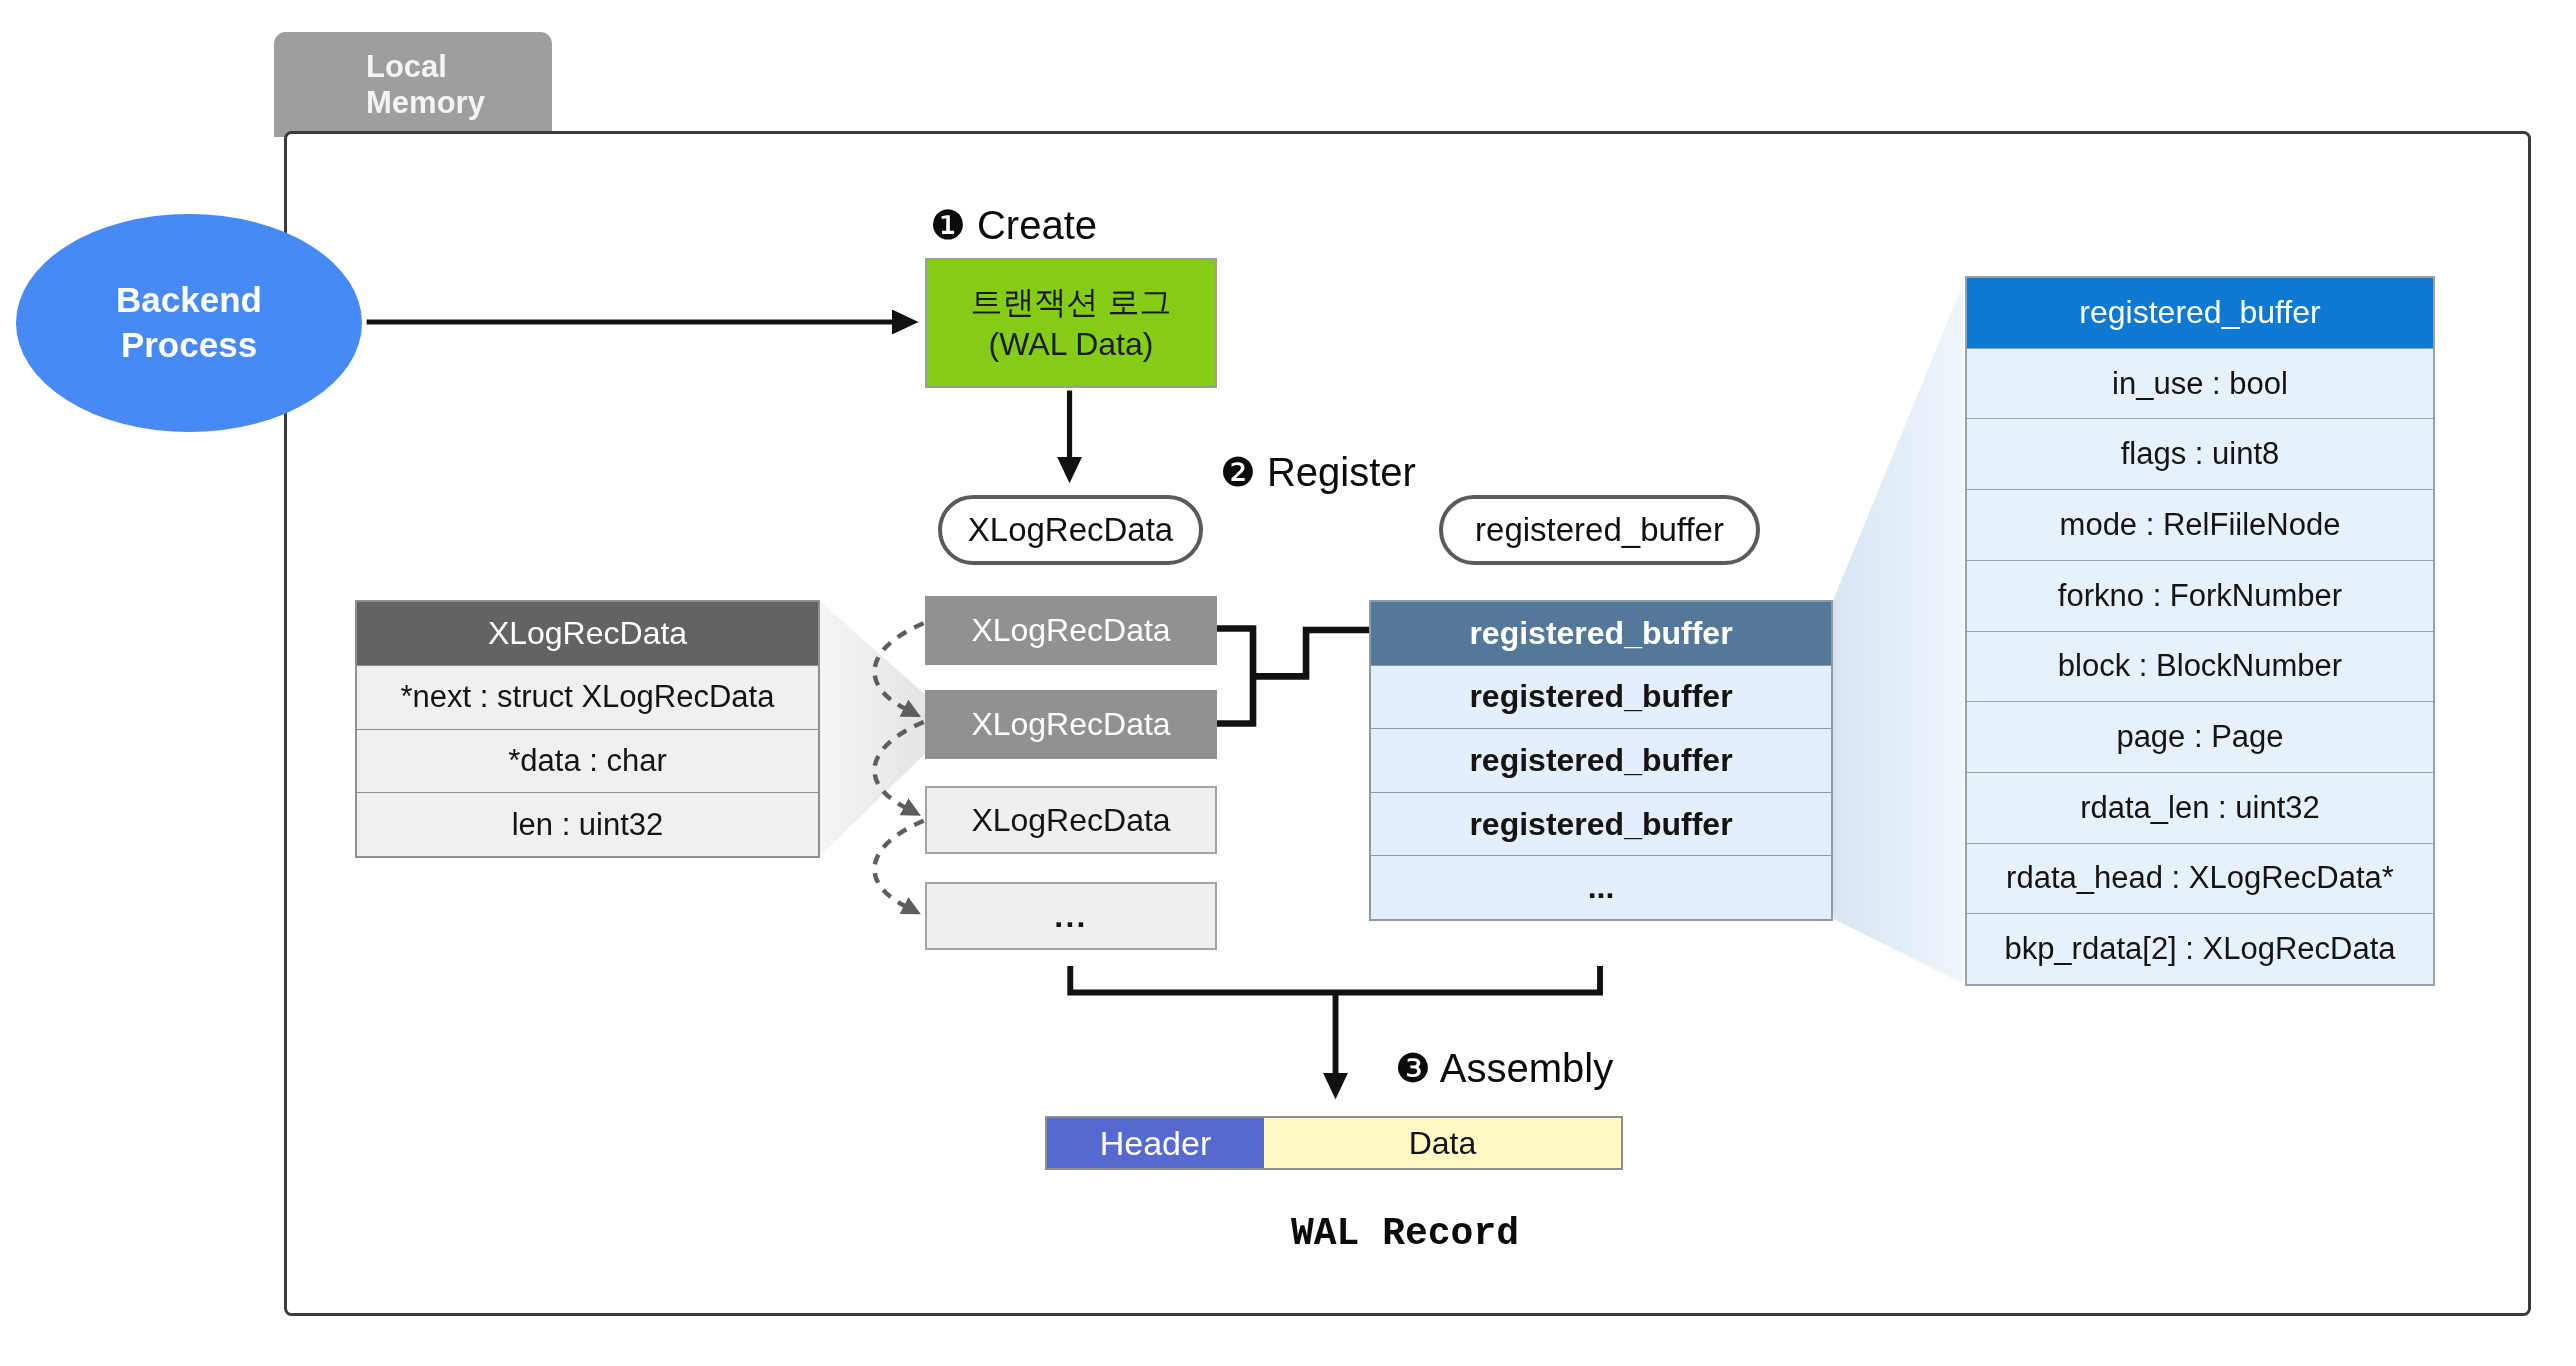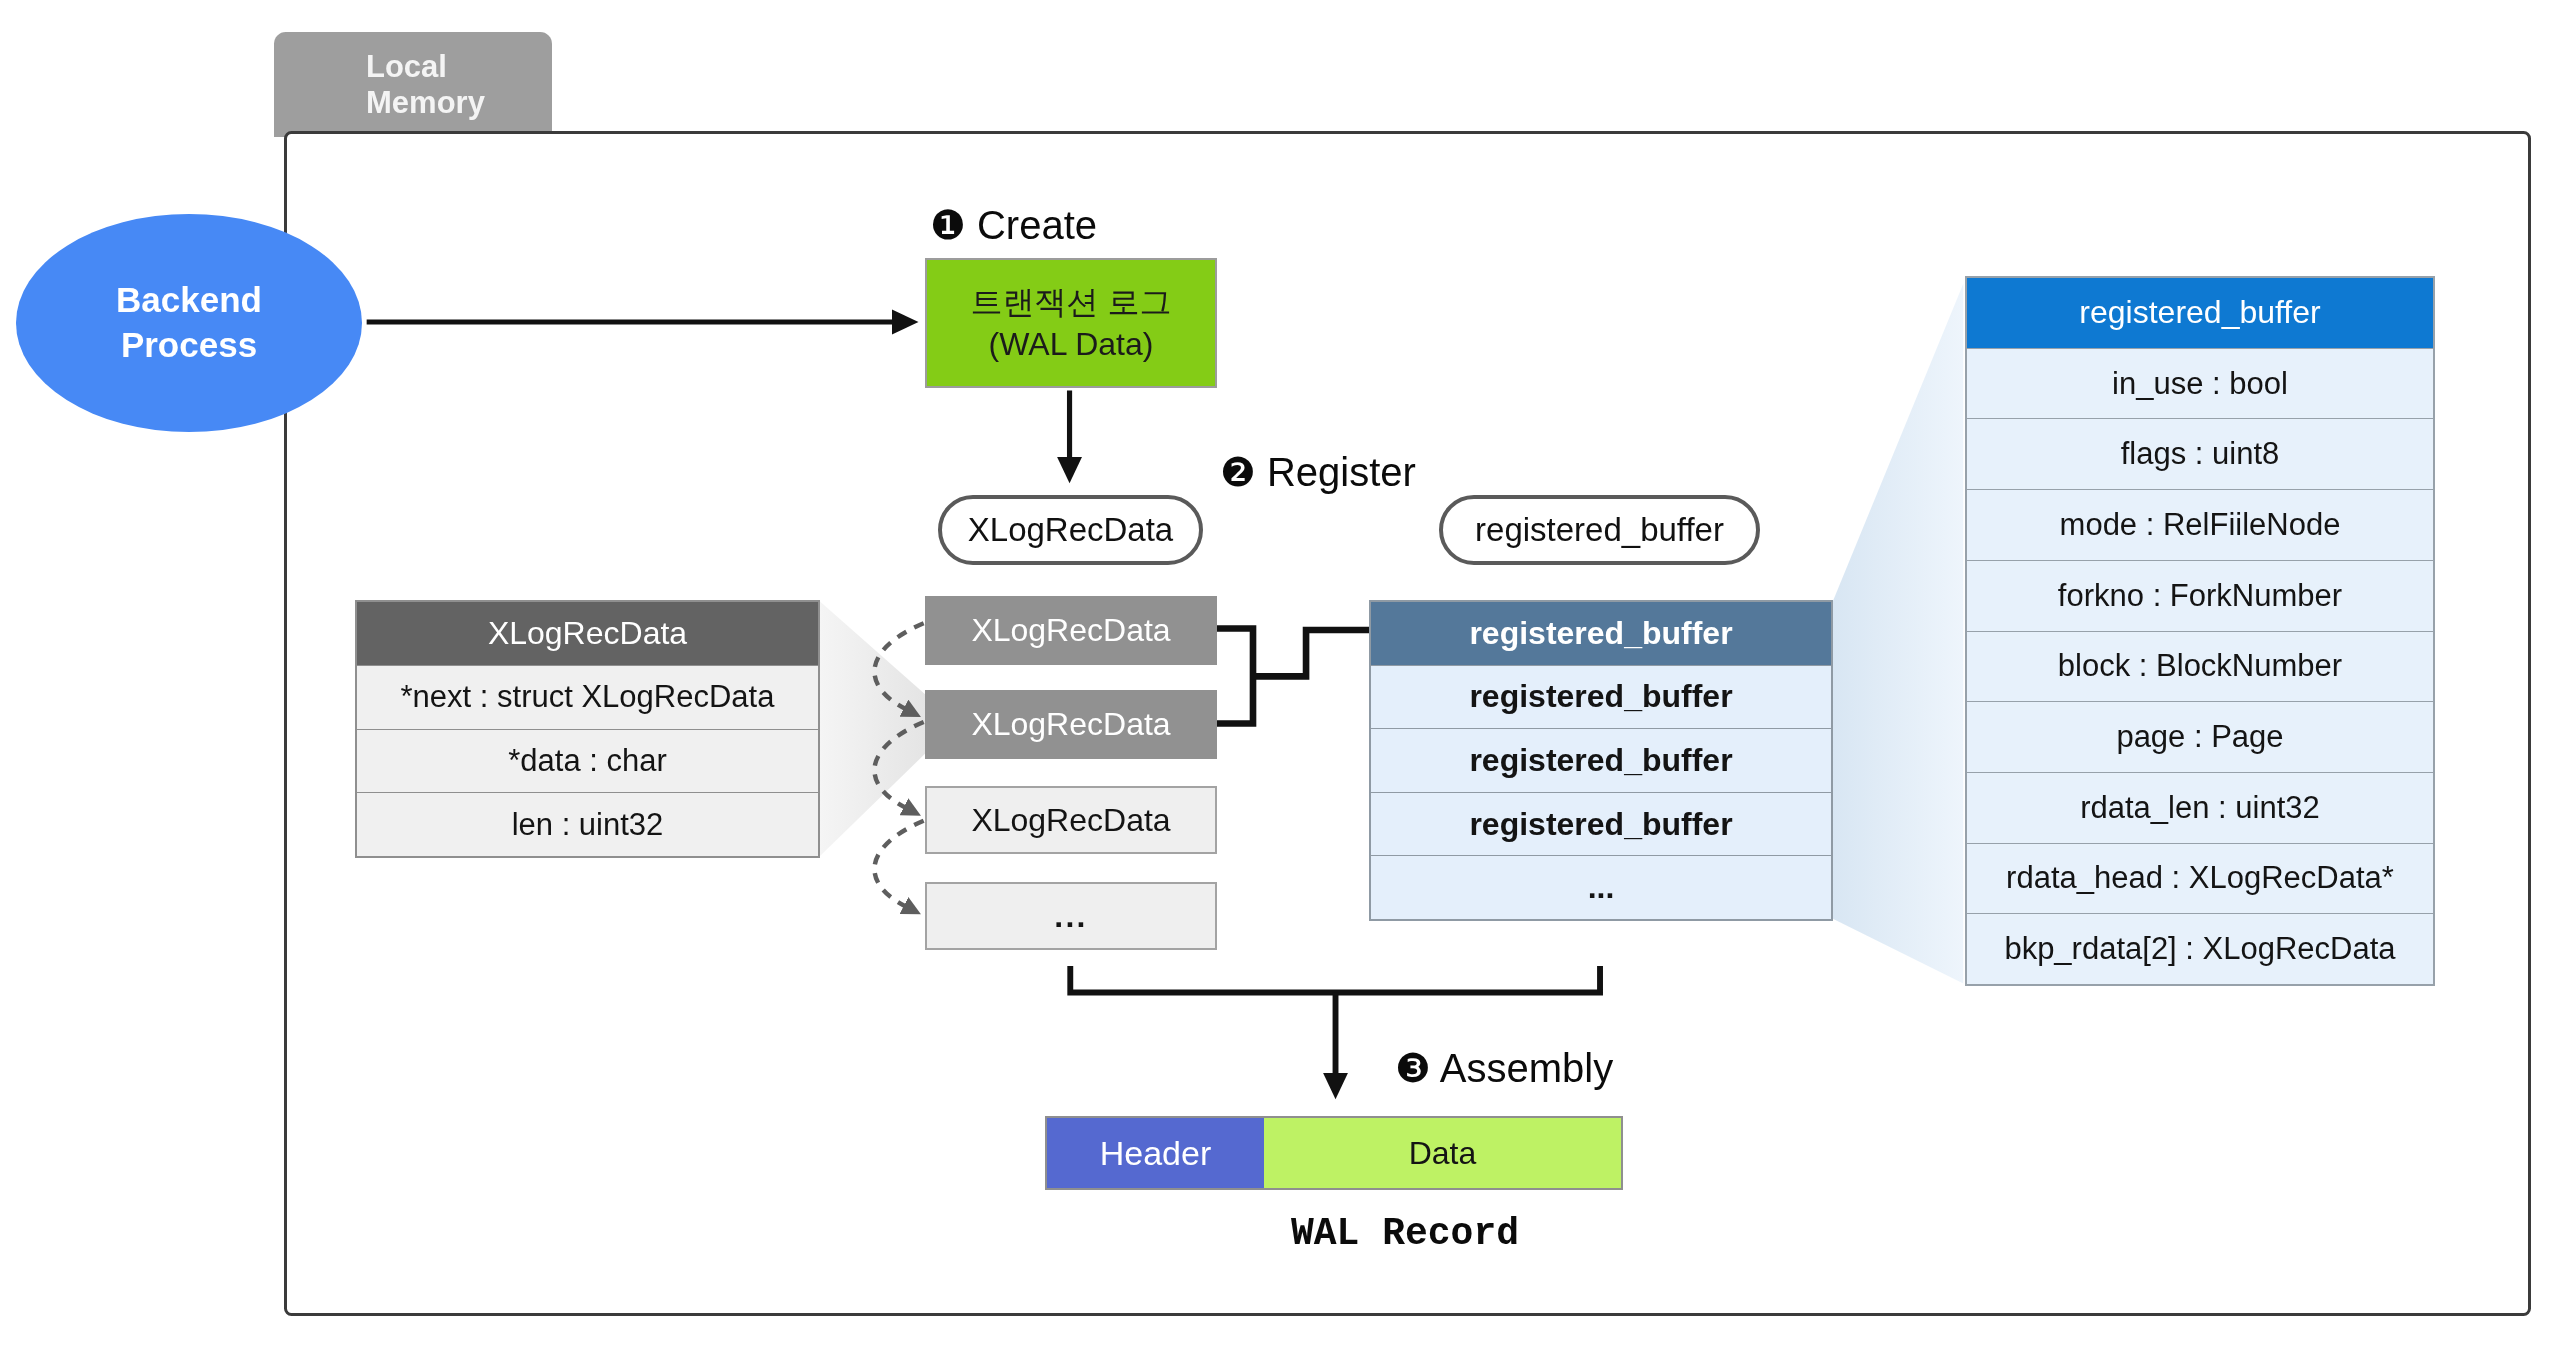--- a/index.html
+++ b/index.html
@@ -57,24 +57,24 @@
   #xstack-1{top:596px;} #xstack-2{top:690px;} #xstack-3{top:786px;} #xstack-4{top:882px; font-weight:bold; letter-spacing:2.2px;}
   
   #buffer-stack{left:1369px; top:600px; width:464px; height:321px; font-size:32px; font-weight:bold; border:2.2px solid #8f9aa4;}
   #buffer-stack .hdr{background:#54789a;}
   #buffer-stack .row{background:#e4effb; border-top:1.5px solid #8f9aa4;}
   
   #buffer-table{left:1965px; top:276px; width:470px; height:710px; font-size:31px; border:2.2px solid #97a1aa;}
   #buffer-table .hdr{background:#0e79d2; font-size:32px;}
   #buffer-table .row{background:#e7f1fb; border-top:1.5px solid #97a1aa;}
   
-  #wal-record{left:1045px; top:1116px; width:578px; height:74px; border:2.2px solid #8f8f8f; align-items:stretch;}
+  #wal-record{left:1045px; top:1116px; width:578px; height:54px; border:2.2px solid #8f8f8f; align-items:stretch;}
   #wal-record .seg{display:flex; align-items:center; justify-content:center;}
   #wal-record .seg-header{width:217px; background:#5569d0; color:#fff; font-size:34px;}
-  #wal-record .seg-data{flex:1; background:#bef264; color:#141414; font-size:32px;}
+  #wal-record .seg-data{flex:1; background:#fef9c3; color:#141414; font-size:32px;}
   #wal-caption{left:1150px; top:1212px; width:369px; text-align:right; font-size:38px; font-weight:600; color:#0b0b0b; z-index:2;font-family:Liberation Mono, monospace;}
 </style>
 </head>
 <body>
 
 <div id="stage">
 
   <div id="tab" class="abs">
     <span>Local Memory</span>
   </div>

